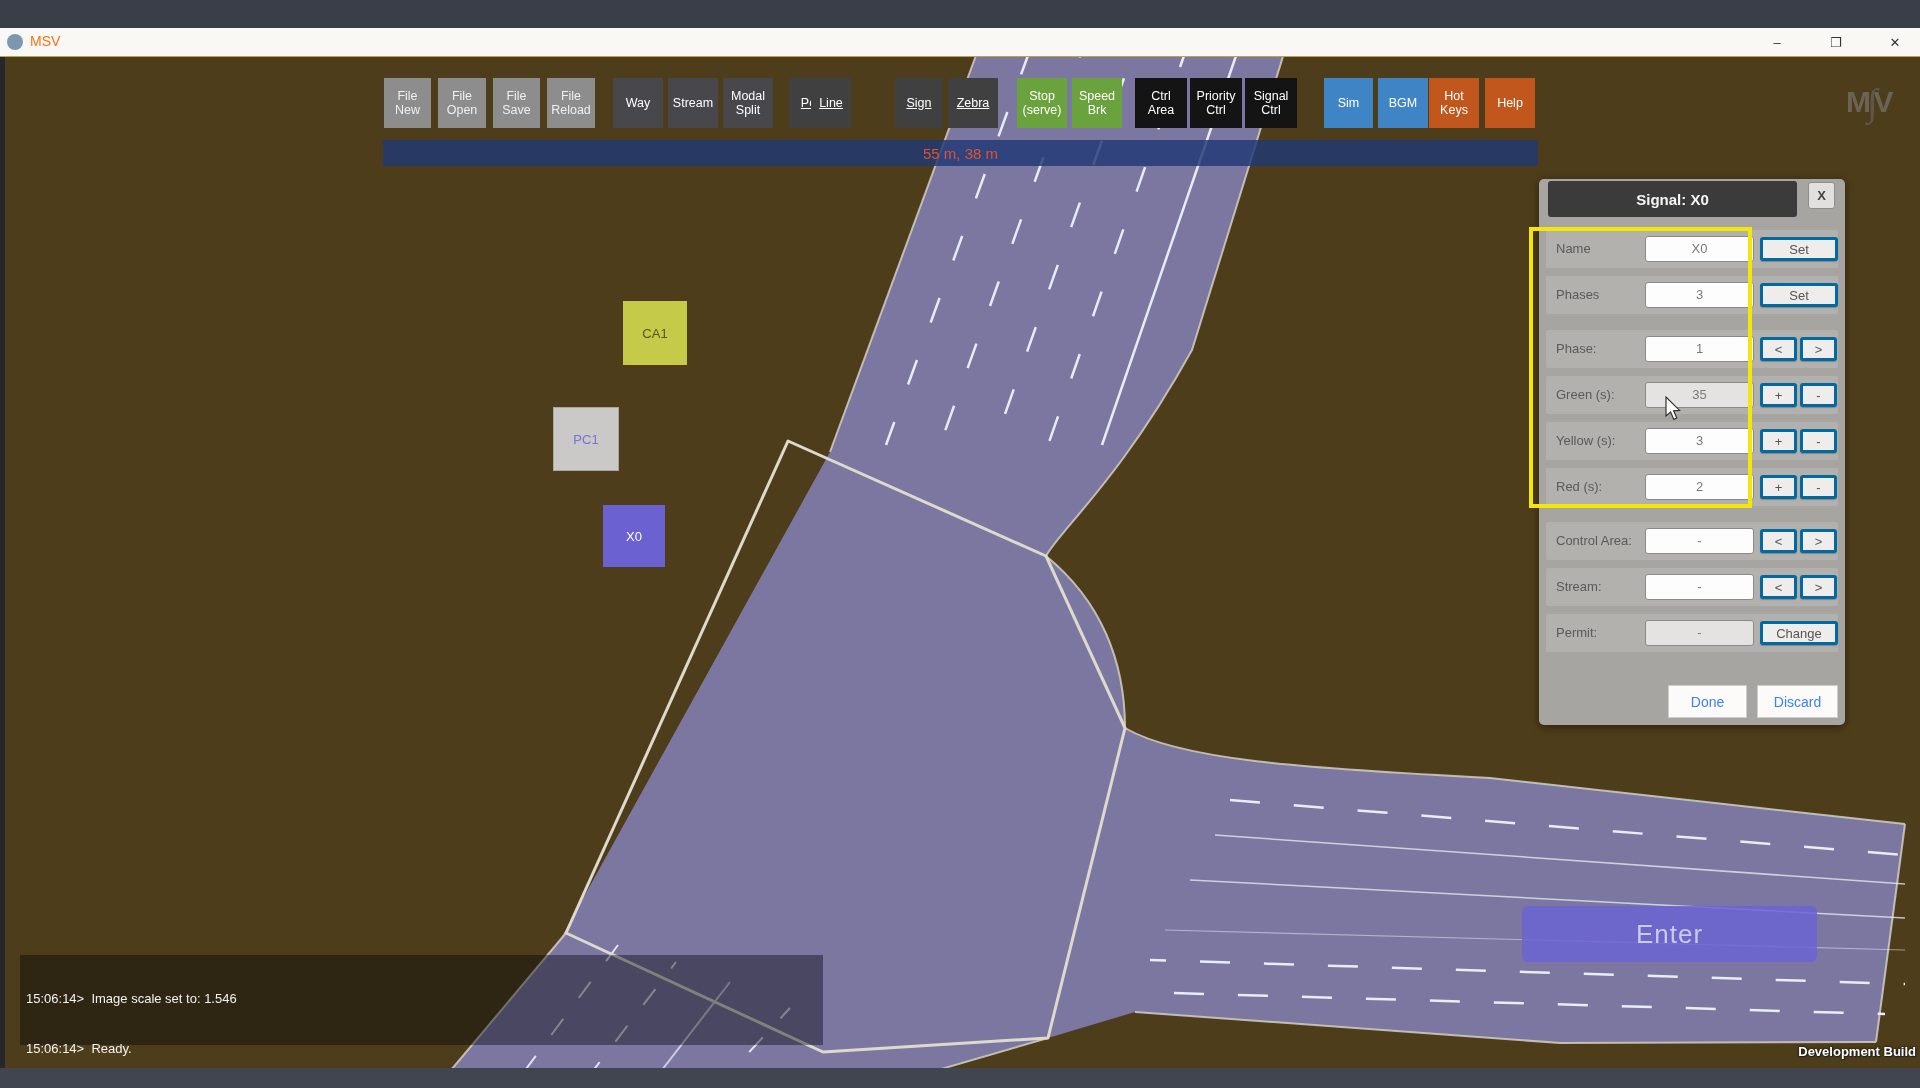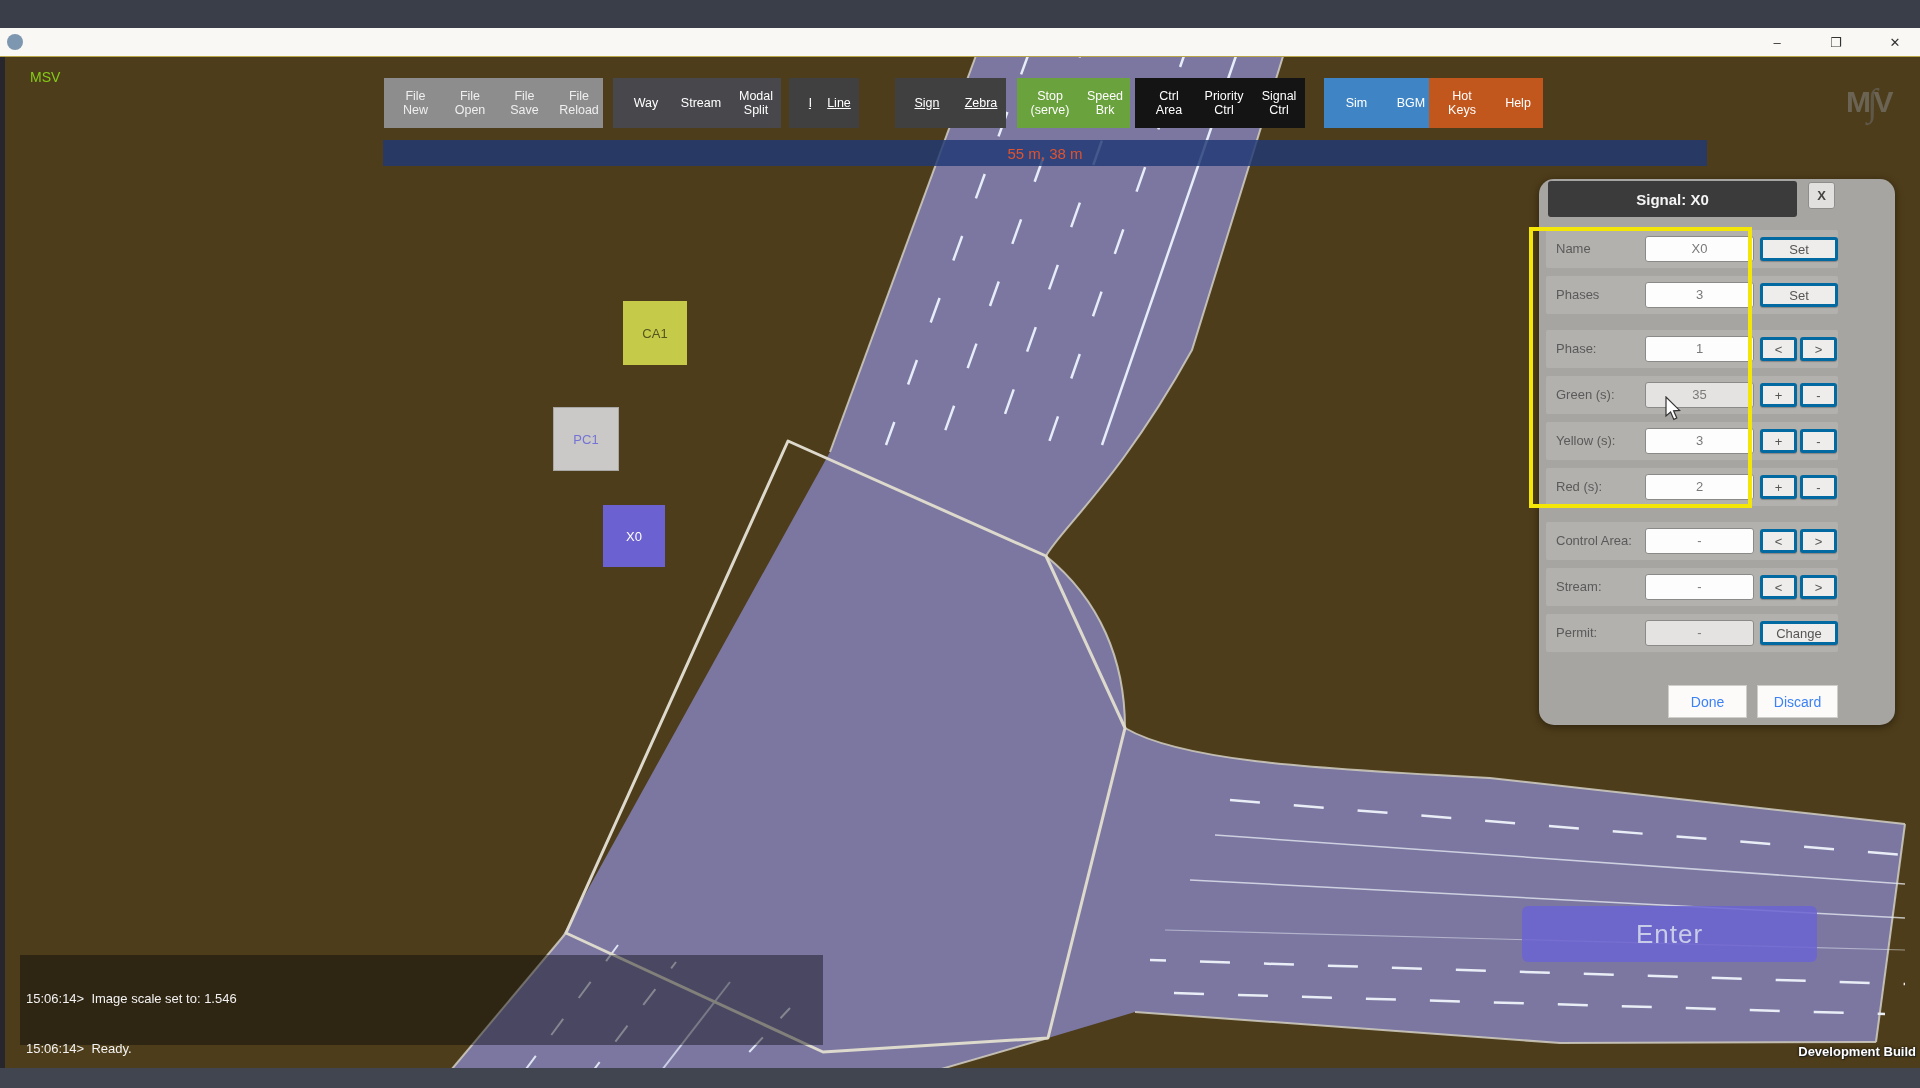--- a/index.html
+++ b/index.html
@@ -4,60 +4,60 @@
 <style>
   html,body{margin:0;padding:0;background:#222;}
   .screen{position:relative;width:1920px;height:1088px;overflow:hidden;
     font-family:"Liberation Sans",sans-serif;background:#4e3d1a;}
   .abs{position:absolute;}
   
   .top-bar{left:0;top:0;width:1920px;height:28px;background:#3a3e49;z-index:50;}
   .title-bar{left:0;top:28px;width:1920px;height:28px;background:#faf8f5;z-index:50;
     border-bottom:1px solid #b9a64a;}
   .app-icon{left:7px;top:34px;width:16px;height:16px;border-radius:50%;background:#7e97b0;z-index:51;}
-  .title-text{left:30px;top:33px;font-size:14px;color:#84cc16;z-index:51;margin-top:36px;}
+  .title-text{left:30px;top:33px;font-size:14px;color:#f97316;z-index:51;}
   .win-btn{top:28px;width:34px;height:28px;display:flex;align-items:center;justify-content:center;
     font-size:13px;color:#333;z-index:51;cursor:default;}
   
   .left-edge{left:0;top:56px;width:5px;height:1012px;background:#26262c;z-index:6;}
   .bottom-bar{left:0;top:1068px;width:1920px;height:20px;background:#41454f;z-index:45;}
   svg.map{left:0;top:0;z-index:1;}
   
   .tb{top:78px;height:50px;display:flex;align-items:center;justify-content:center;
     text-align:center;font-size:12.5px;line-height:14px;color:#fff;white-space:pre-line;
-    z-index:20;cursor:default;padding-left:8px;}
+    z-index:20;cursor:default;}
   .g-file{background:#8d8d8d;color:#efefef;}
   .g-dark{background:#47474c;}
   .g-navy{background:#404040;text-decoration:underline;}
   .g-green{background:#6aa23e;}
   .g-black{background:#141414;}
   .g-blue{background:#3f85c5;margin-left:12px;}
   .g-orange{background:#c2571d;}
   
-  .measure{left:383px;top:140px;width:1324px;height:26px;background:rgba(32,56,116,0.82);
+  .measure{left:383px;top:140px;width:1155px;height:26px;background:rgba(32,56,116,0.82);
     display:flex;align-items:center;justify-content:center;font-size:15px;color:#e0532f;z-index:15;}
   
   .box{display:flex;align-items:center;justify-content:center;font-size:13px;z-index:10;}
   .box-ca1{left:623px;top:301px;width:64px;height:64px;background:#c6ca49;color:#54551f;}
   .box-pc1{left:553px;top:407px;width:64px;height:62px;background:#cac9c7;color:#7473d6;border:1px solid #a8a7a5;}
   .box-x0{left:603px;top:505px;width:62px;height:62px;background:#6c61d1;color:#fff;}
   .enter-btn{left:1522px;top:906px;width:295px;height:56px;background:rgba(108,100,210,0.86);
     border-radius:6px;display:flex;align-items:center;justify-content:center;
     font-size:26px;color:#c9cce8;letter-spacing:1px;z-index:12;}
   .dev-build{right:4px;top:1044px;font-size:13px;font-weight:bold;color:#fff;
     text-shadow:1px 1px 0 #222,0 0 3px #000;z-index:46;}
   .msv-logo{left:1846px;top:80px;display:flex;align-items:center;color:#6b6353;
     font-weight:bold;z-index:10;}
   .msv-logo .lm{font-size:30px;}
   .msv-logo .li{font-size:38px;font-family:"Liberation Serif",serif;margin:0 -4px;color:#5f5848;}
   
   .log-bg{left:20px;top:955px;width:803px;height:90px;background:rgba(5,5,10,0.42);z-index:8;}
   .log-text{left:26px;top:958px;z-index:9;font-size:13px;line-height:16.5px;color:#f2f2f2;white-space:pre;}
   
-  .panel{left:1539px;top:179px;width:356px;height:546px;background:#a7a5a2;border-radius:15px;
+  .panel{left:1539px;top:179px;width:306px;height:546px;background:#a7a5a2;border-radius:5px;
     box-shadow:0 2px 8px rgba(0,0,0,0.45);z-index:30;}
   .panel .hdr{left:9px;top:2px;width:249px;height:36px;background:#3b3b3b;border-radius:3px;
     display:flex;align-items:center;justify-content:center;color:#f5f5f5;
     font-weight:bold;font-size:15px;}
   .panel .closex{left:269px;top:3px;width:27px;height:27px;background:#e2e0de;border:1px solid #8f8d8b;
     border-radius:3px;display:flex;align-items:center;justify-content:center;
     font-size:13px;font-weight:bold;color:#444;box-sizing:border-box;}
   .prow{left:7px;width:292px;height:38px;background:#b3b1ae;border-radius:2px;}
   .prow .lbl{position:absolute;left:10px;top:0;height:38px;line-height:38px;font-size:13px;color:#5a5a5a;}
   .prow .inp{position:absolute;left:99px;top:6px;width:109px;height:26px;background:#fdfdfd;

